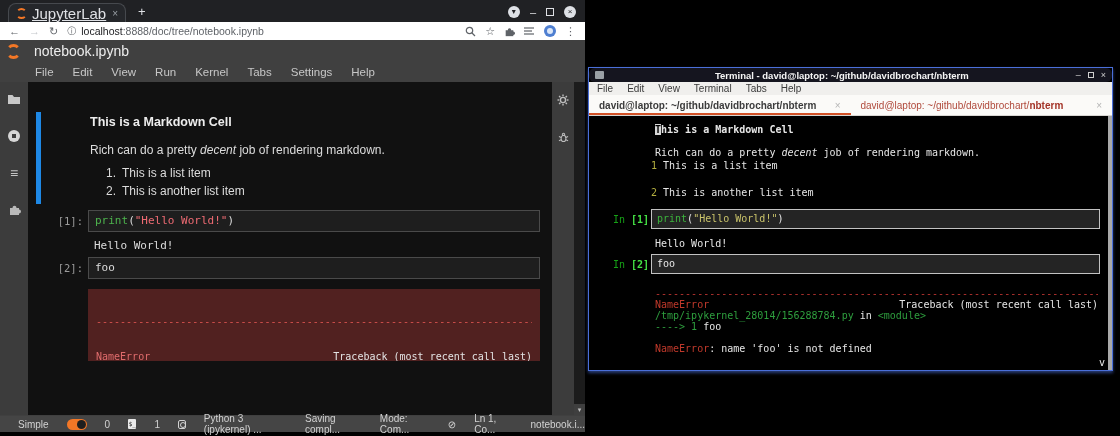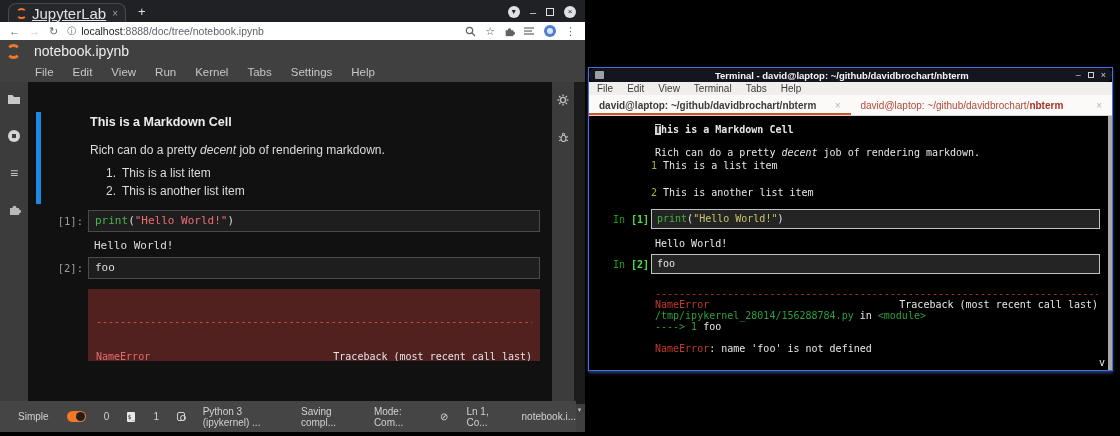--- a/index.html
+++ b/index.html
@@ -80,21 +80,21 @@
   .kw { color:#4db34d; }
   .str-jl { color:#ef6b73; }
   .out { position:absolute; left:66px; color:#dcdcdc; font-size:11px; white-space:pre; }
   .errbox { position:absolute; left:60px; top:207px; width:452px; height:72px; background:#512120;
             padding:4px 8px; font-size:10px; line-height:11.5px; white-space:pre; overflow:hidden; }
   .err-red { color:#e06c6c; }
   .err-white { color:#e3e3e3; }
   .err-rule { color:#d9534f; overflow:hidden; white-space:nowrap; }
   .err-tbline { display:flex; justify-content:space-between; }
 
-  .jl-status { position:absolute; left:0; right:9px; bottom:0; height:31px; background:#454545;
+  .jl-status { position:absolute; left:0; right:0; bottom:0; height:16px; background:#454545;
                display:flex; align-items:center; gap:18px; padding-left:18px; font-size:10px; color:#d2d2d2; }
   .tgl-on { width:24px; height:11px; border-radius:6px; background:#f37726; position:relative; }
   .tgl-on .knob { position:absolute; right:1px; top:1px; width:9px; height:9px; border-radius:50%; background:#1f1f1f; }
   .term-badge { width:10px; height:10px; background:#e9e9e9; color:#222; font-size:6px; line-height:10px;
                 text-align:center; border-radius:1px; font-family:"DejaVu Sans Mono",monospace; }
   .kern-badge { width:9px; height:9px; border:1px solid #d2d2d2; border-radius:2px; position:relative; }
   .kern-badge::after { content:""; position:absolute; left:1.5px; top:1.5px; width:4px; height:4px;
                        border:1px solid #d2d2d2; border-radius:50%; }
   .bell-ic { font-size:10px; color:#d2d2d2; }
 

